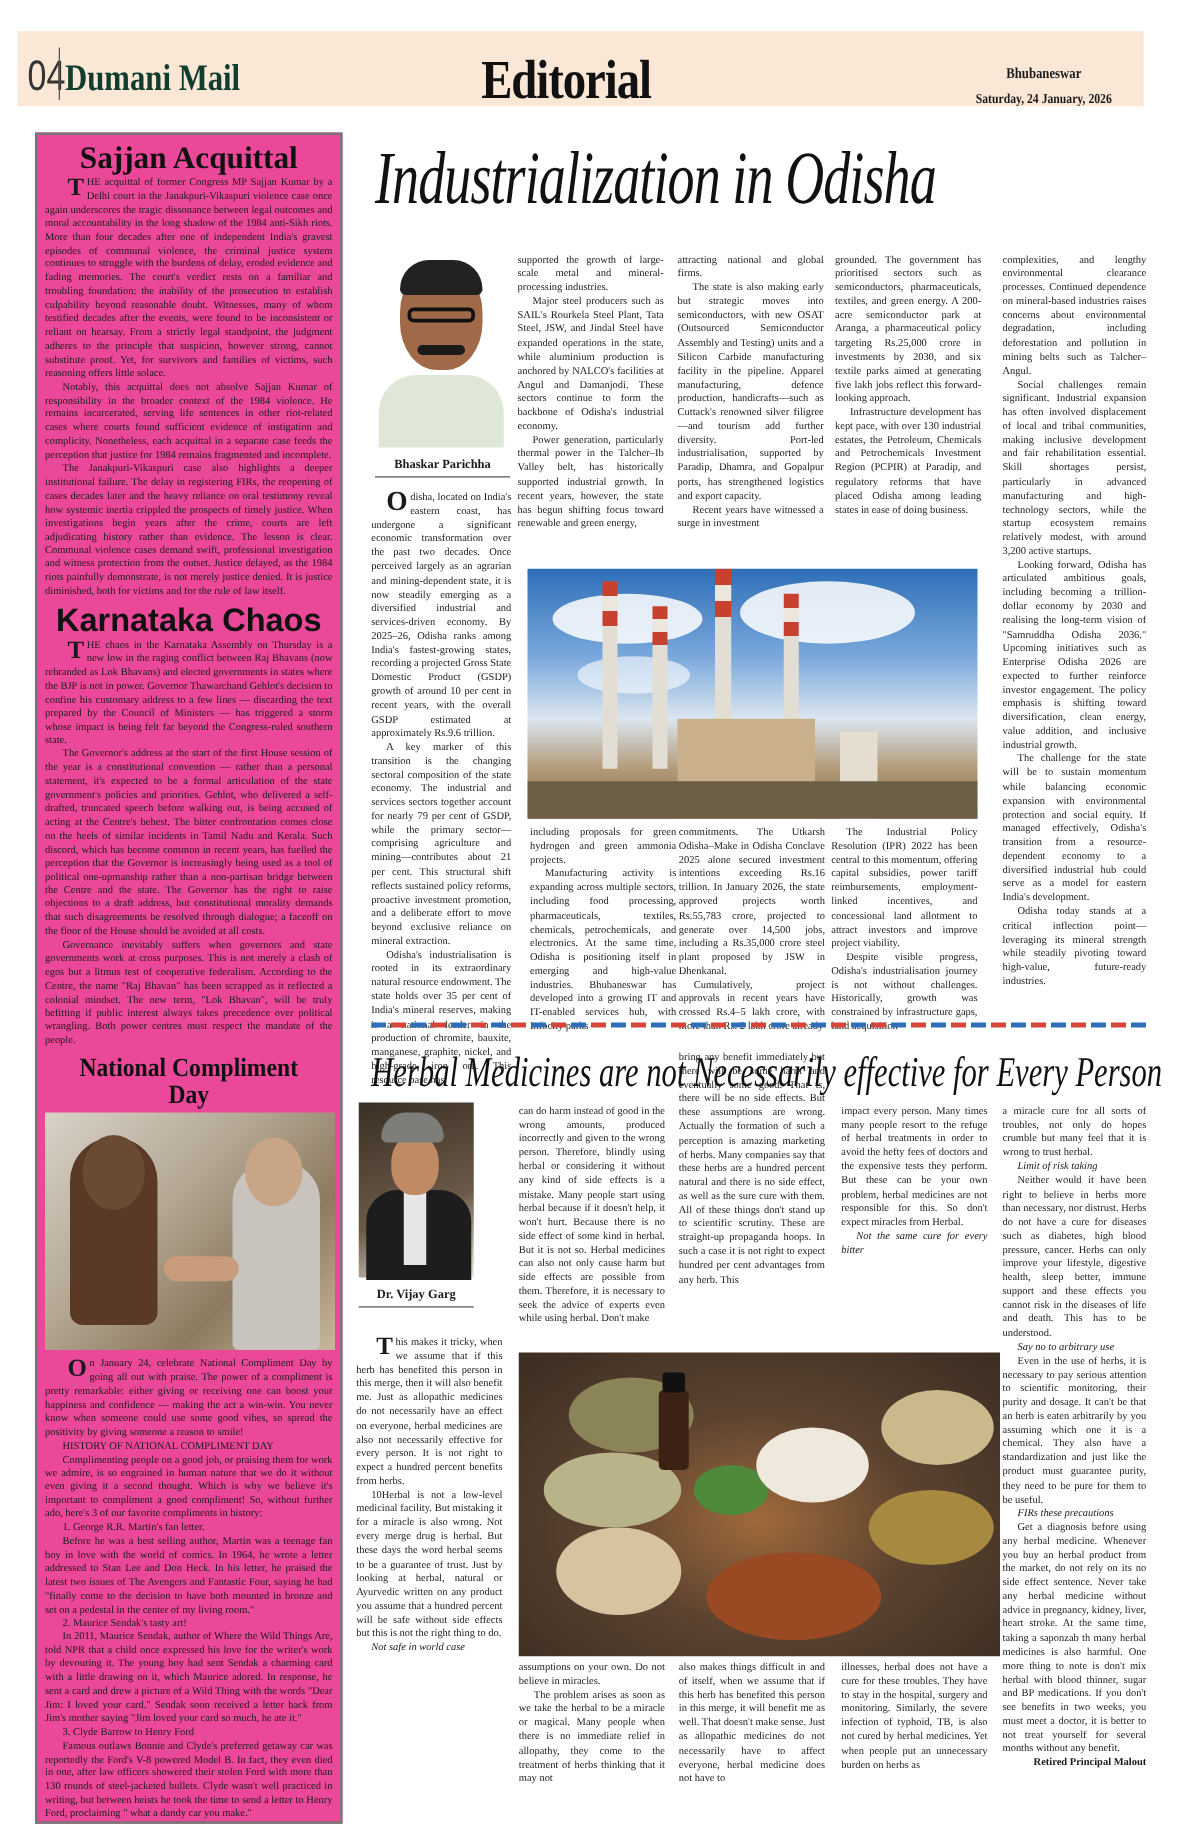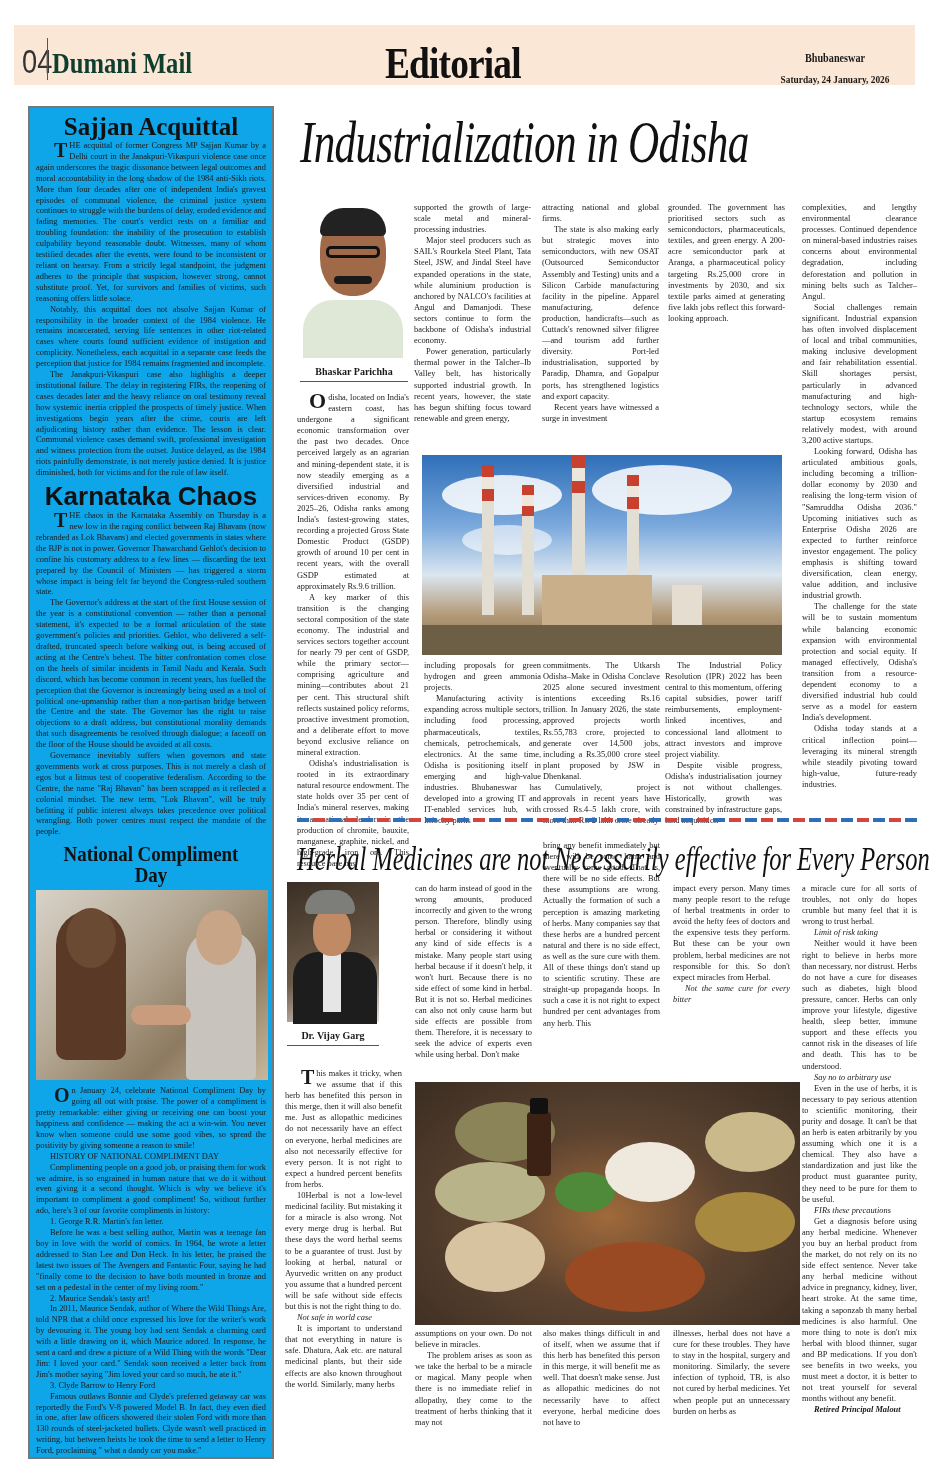--- a/index.html
+++ b/index.html
@@ -4,21 +4,21 @@
 <style>
 *{box-sizing:border-box;margin:0;padding:0}
 body{width:945px;height:1473px;background:#fff;font-family:"Liberation Serif",serif;color:#1a1a1a;position:relative;overflow:hidden}
 .masthead{position:absolute;left:14px;top:25px;width:901px;height:60px;background:#fbe7d6;}
 .pg{position:absolute;left:22px;top:42px;font-size:34px;font-family:"Liberation Sans",sans-serif;font-weight:300;color:#333;transform:scaleX(.8);transform-origin:left}
 .vbar{position:absolute;left:47px;top:38px;width:1px;height:42px;background:#555}
 .paper{position:absolute;left:52px;top:46px;font-size:30px;font-weight:bold;color:#0f3d2e;transform:scaleX(.82);transform-origin:left;white-space:nowrap}
 .section{position:absolute;left:385px;top:38px;font-size:44px;font-weight:bold;color:#111;transform:scaleX(.85);transform-origin:left;white-space:nowrap;letter-spacing:-1px}
 .city{position:absolute;left:770px;top:51px;width:130px;text-align:center;font-size:12px;font-weight:bold;transform:scaleX(.85)}
 .date{position:absolute;left:755px;top:73px;width:160px;text-align:center;font-size:11px;font-weight:bold;transform:scaleX(.85)}
-.leftbox{position:absolute;left:28px;top:106px;width:246px;height:1353px;border:2px solid #777;background:#0ea5e9;padding:4px 6px}
+.leftbox{position:absolute;left:28px;top:106px;width:246px;height:1353px;border:2px solid #777;background:#ec4899;padding:4px 6px}
 .leftbox h2{font-family:"Liberation Serif",serif;font-weight:bold;text-align:center;color:#111;line-height:1}
 .h-sajjan{font-size:25px;margin:2px 0 2px}
 .h-karn{font-size:26px;margin:4px 0 2px;font-family:"Liberation Sans",sans-serif !important}
 .h-ncd{font-size:21px;margin:6px 0 4px;transform:scaleX(.9)}
 .lb p{font-size:8.4px;line-height:10.9px;text-align:justify;text-indent:14px}
 .lb p.first{text-indent:0}
 .dropcap{font-size:20px;font-weight:bold;line-height:14px;float:left;margin:2px 2px 0 18px}
 .ncd-photo{width:232px;height:190px;margin:0 auto 6px;background:linear-gradient(135deg,#d8d2c8 0%,#b4a894 40%,#8d7a60 70%,#c7b89d 100%);position:relative;overflow:hidden}
 .ncd-photo .p1{position:absolute;left:20px;top:20px;width:70px;height:150px;border-radius:35px 35px 10px 10px;background:#5a3a26}
 .ncd-photo .p1h{position:absolute;left:30px;top:18px;width:50px;height:60px;border-radius:50%;background:#6b4a33}
@@ -47,21 +47,21 @@
 .author2 .hat{position:absolute;left:18px;top:8px;width:50px;height:24px;border-radius:25px 25px 6px 6px;background:#7d7d7a}
 .author2 .face{position:absolute;left:26px;top:26px;width:38px;height:48px;border-radius:45%;background:#c08a65}
 .author2 .body{position:absolute;left:6px;top:70px;width:84px;height:72px;border-radius:25px 25px 0 0;background:#1d1d1d}
 .author2 .shirt{position:absolute;left:36px;top:70px;width:18px;height:60px;background:#e6e6e6}
 .herbs{position:absolute;left:415px;top:1082px;width:385px;height:243px;background:radial-gradient(ellipse at 50% 55%,#a06a3b 0%,#5c4330 45%,#3a2d22 100%);overflow:hidden}
 .herb{position:absolute;border-radius:50%}
 .bottle{position:absolute;left:112px;top:30px;width:24px;height:64px;background:#3b2215;border-radius:4px}
 .bottle:before{content:"";position:absolute;left:3px;top:-14px;width:18px;height:16px;background:#111;border-radius:3px}
 .mortar{position:absolute;left:190px;top:60px;width:90px;height:60px;border-radius:50%;background:#efe8dc}
 .sub{font-style:italic;text-indent:12px}
-.sig{font-weight:bold;font-style:italic;text-align:left}
+.sig{font-weight:bold;text-align:right}
 </style>
 </head>
 <body>
 
 <div class="masthead"></div>
 <div class="pg">04</div>
 <div class="vbar"></div>
 <div class="paper">Dumani Mail</div>
 <div class="section">Editorial</div>
 <div class="city">Bhubaneswar</div>
@@ -120,20 +120,21 @@
   <p>Major steel producers such as SAIL's Rourkela Steel Plant, Tata Steel, JSW, and Jindal Steel have expanded operations in the state, while aluminium production is anchored by NALCO's facilities at Angul and Damanjodi. These sectors continue to form the backbone of Odisha's industrial economy.</p>
   <p>Power generation, particularly thermal power in the Talcher–Ib Valley belt, has historically supported industrial growth. In recent years, however, the state has begun shifting focus toward renewable and green energy,</p>
 </div>
 <div class="col" style="left:542px;top:202px;width:117px">
   <p class="ni">attracting national and global firms.</p>
   <p>The state is also making early but strategic moves into semiconductors, with new OSAT (Outsourced Semiconductor Assembly and Testing) units and a Silicon Carbide manufacturing facility in the pipeline. Apparel manufacturing, defence production, handicrafts—such as Cuttack's renowned silver filigree—and tourism add further diversity. Port-led industrialisation, supported by Paradip, Dhamra, and Gopalpur ports, has strengthened logistics and export capacity.</p>
   <p>Recent years have witnessed a surge in investment</p>
 </div>
 <div class="col" style="left:668px;top:202px;width:117px">
   <p class="ni">grounded. The government has prioritised sectors such as semiconductors, pharmaceuticals, textiles, and green energy. A 200-acre semiconductor park at Aranga, a pharmaceutical policy targeting Rs.25,000 crore in investments by 2030, and six textile parks aimed at generating five lakh jobs reflect this forward-looking approach.</p>
+  <p>Infrastructure development has kept pace, with over 130 industrial estates, the Petroleum, Chemicals and Petrochemicals Investment Region (PCPIR) at Paradip, and regulatory reforms that have placed Odisha among leading states in ease of doing business.</p>
 </div>
 
 <div class="factory">
   <div class="cloud" style="left:20px;top:20px;width:120px;height:40px"></div>
   <div class="cloud" style="left:170px;top:10px;width:140px;height:50px"></div>
   <div class="cloud" style="left:40px;top:70px;width:90px;height:30px;opacity:.7"></div>
   <div class="stack" style="left:60px;width:12px;height:150px"></div>
   <div class="stack" style="left:100px;width:12px;height:130px"></div>
   <div class="stack" style="left:150px;width:13px;height:160px"></div>
   <div class="stack" style="left:205px;width:12px;height:140px"></div>
@@ -172,21 +173,20 @@
     <div class="face"></div>
     <div class="hat"></div>
 </div>
 <div class="aname" style="left:287px;top:1030px;width:92px">Dr. Vijay Garg</div>
 <div class="arule" style="left:287px;top:1045px;width:92px"></div>
 
 <div class="col" style="left:285px;top:1068px;width:117px">
   <p class="ni"><span class="dropcap" style="margin-left:16px">T</span><span>his makes it tricky, when we assume that if this herb has benefited this person in this merge, then it will also benefit me. Just as allopathic medicines do not necessarily have an effect on everyone, herbal medicines are also not necessarily effective for every person. It is not right to expect a hundred percent benefits from herbs.</span></p>
   <p>10Herbal is not a low-level medicinal facility. But mistaking it for a miracle is also wrong. Not every merge drug is herbal. But these days the word herbal seems to be a guarantee of trust. Just by looking at herbal, natural or Ayurvedic written on any product you assume that a hundred percent will be safe without side effects but this is not the right thing to do.</p>
   <p class="sub">Not safe in world case</p>
-  <p>It is important to understand that not everything in nature is safe. Dhatura, Aak etc. are natural medicinal plants, but their side effects are also known throughout the world. Similarly, many herbs</p>
 </div>
 
 <div class="col" style="left:415px;top:883px;width:117px">
   <p class="ni">can do harm instead of good in the wrong amounts, produced incorrectly and given to the wrong person. Therefore, blindly using herbal or considering it without any kind of side effects is a mistake. Many people start using herbal because if it doesn't help, it won't hurt. Because there is no side effect of some kind in herbal. But it is not so. Herbal medicines can also not only cause harm but side effects are possible from them. Therefore, it is necessary to seek the advice of experts even while using herbal. Don't make</p>
 </div>
 <div class="col" style="left:543px;top:840px;width:117px">
   <p class="ni">bring any benefit immediately but there will be some harm and eventually some good. That is, there will be no side effects. But these assumptions are wrong. Actually the formation of such a perception is amazing marketing of herbs. Many companies say that these herbs are a hundred percent natural and there is no side effect, as well as the sure cure with them. All of these things don't stand up to scientific scrutiny. These are straight-up propaganda hoops. In such a case it is not right to expect hundred per cent advantages from any herb. This</p>
 </div>
 <div class="col" style="left:673px;top:883px;width:117px">
   <p class="ni">impact every person. Many times many people resort to the refuge of herbal treatments in order to avoid the hefty fees of doctors and the expensive tests they perform. But these can be your own problem, herbal medicines are not responsible for this. So don't expect miracles from Herbal.</p>

